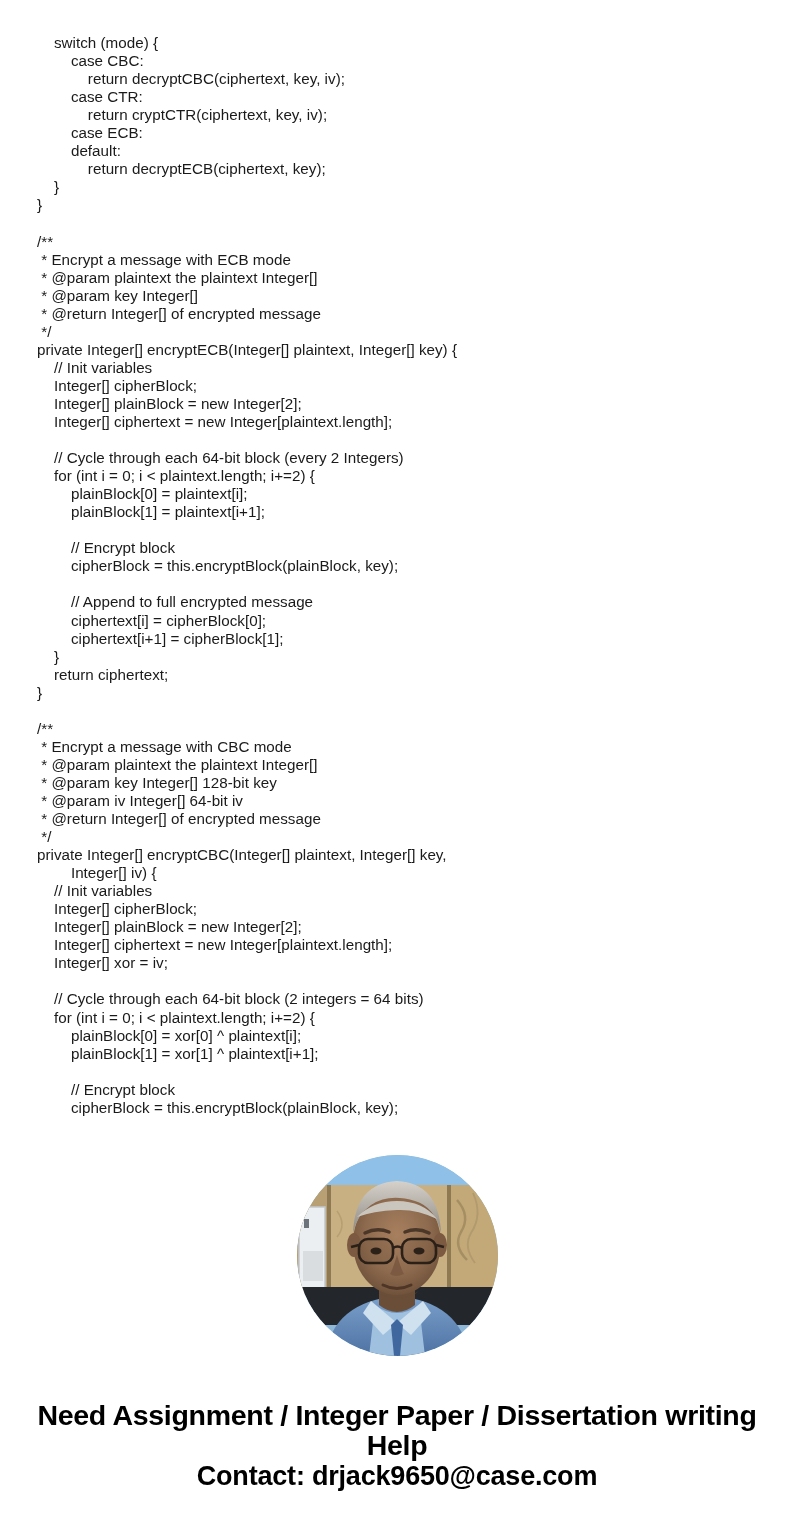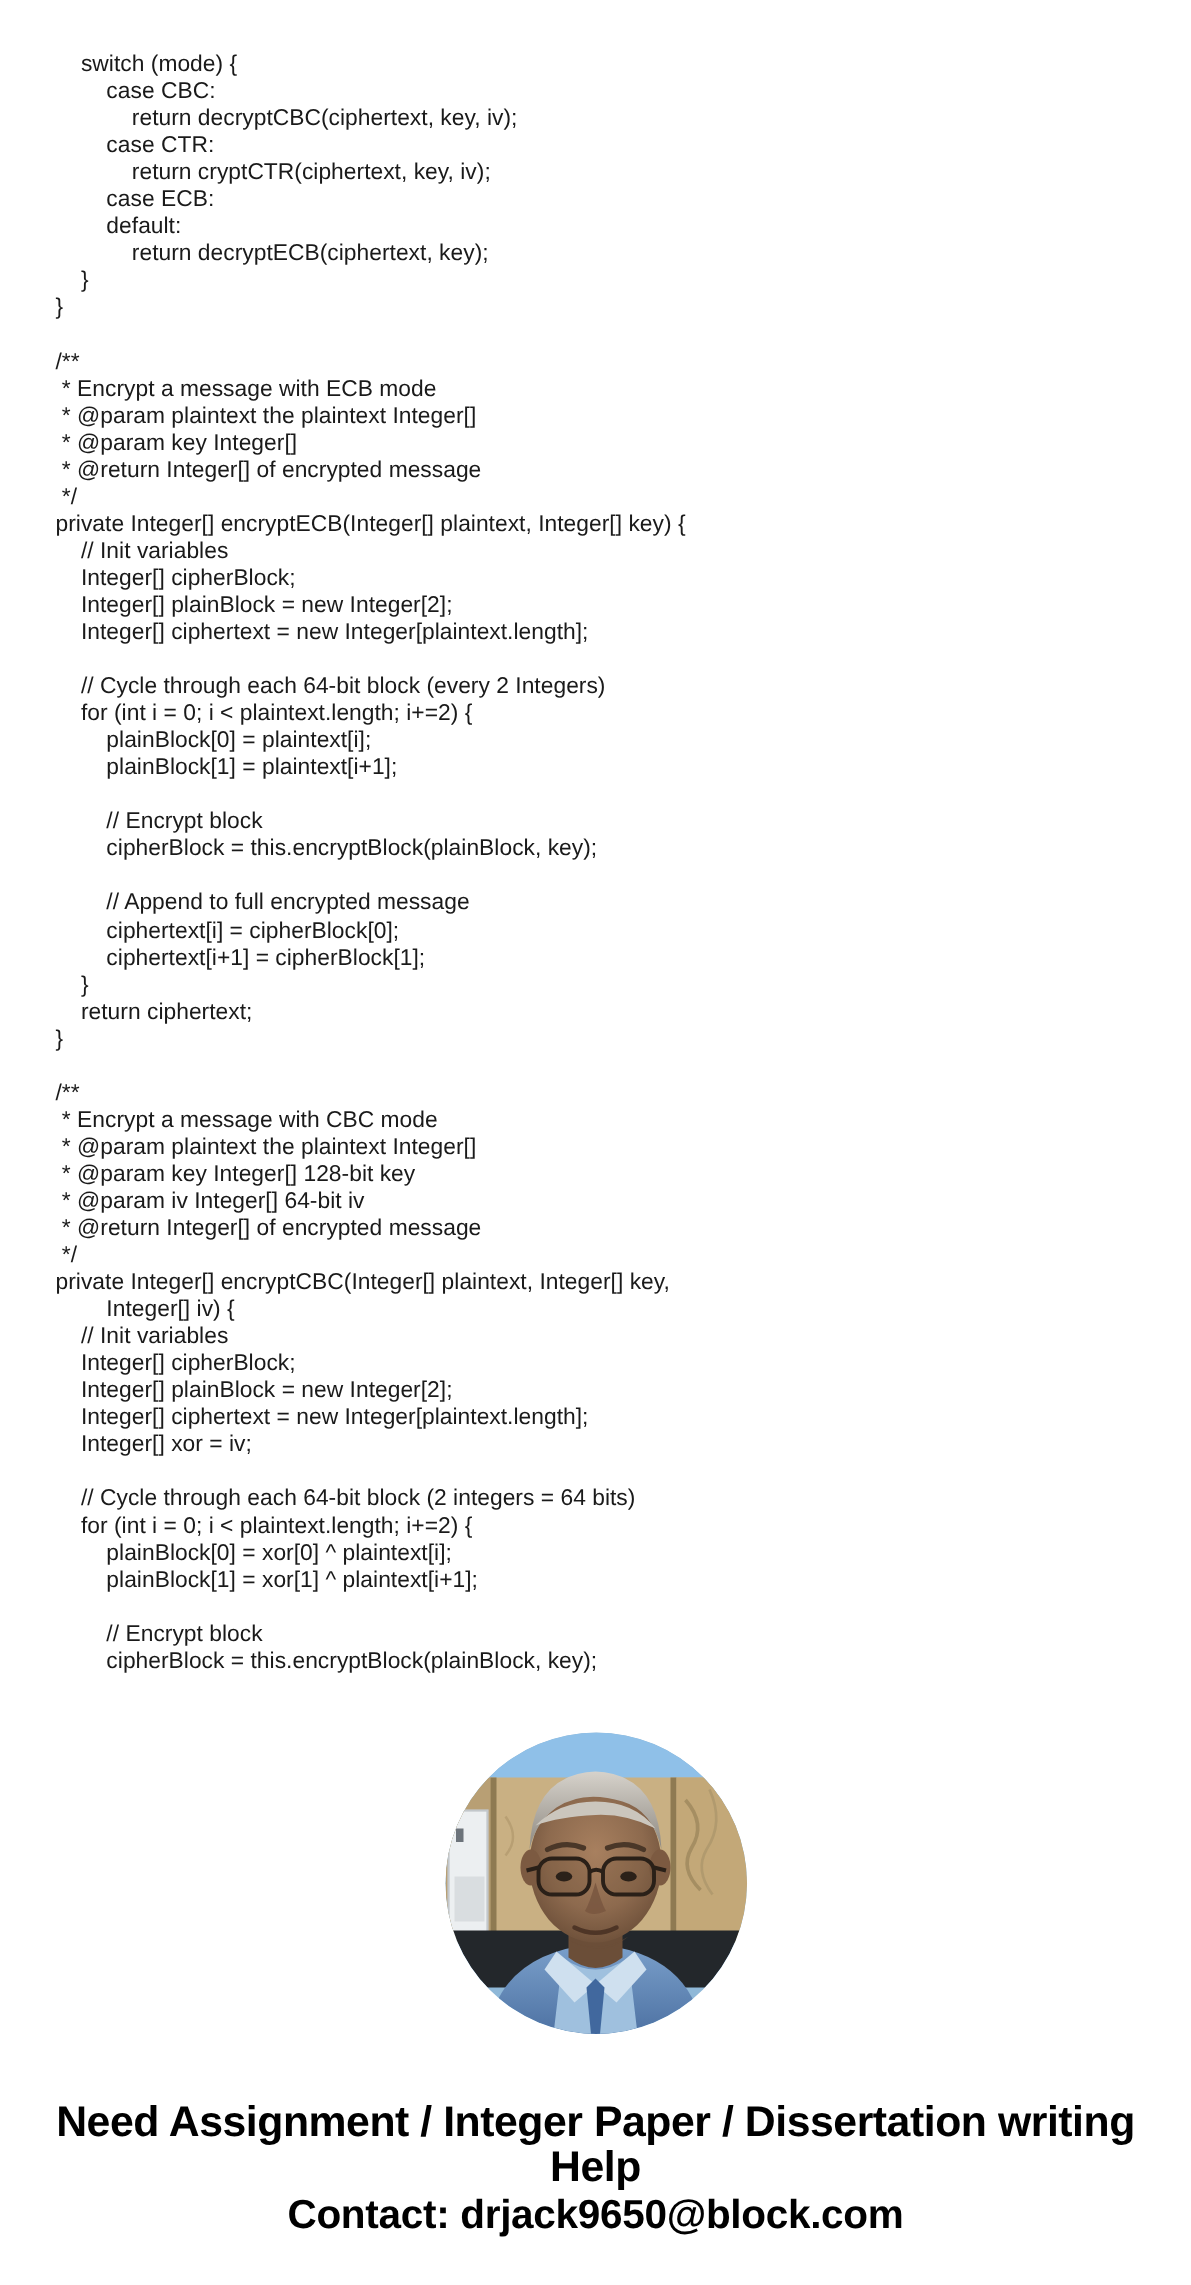--- a/index.html
+++ b/index.html
@@ -230,14 +230,14 @@
         <path d="M86 130 q14 7 28 0" stroke="#4e3526" stroke-width="3" fill="none" stroke-linecap="round"></path>
 
         <path d="M78 136 q22 14 44 0 q-18 16 -44 0" fill="#6b4e38" opacity="0.55"></path>
       </g>
     </svg>
   </div>
 </div>
 
 <div id="promo-footer">
   <span id="promo-headline">Need Assignment / Integer Paper / Dissertation writing Help</span>
-  <span id="promo-contact">Contact: drjack9650@block.com</span>
+  <span id="promo-contact">Contact: drjack9650@case.com</span>
 </div>
 
 </body></html>

